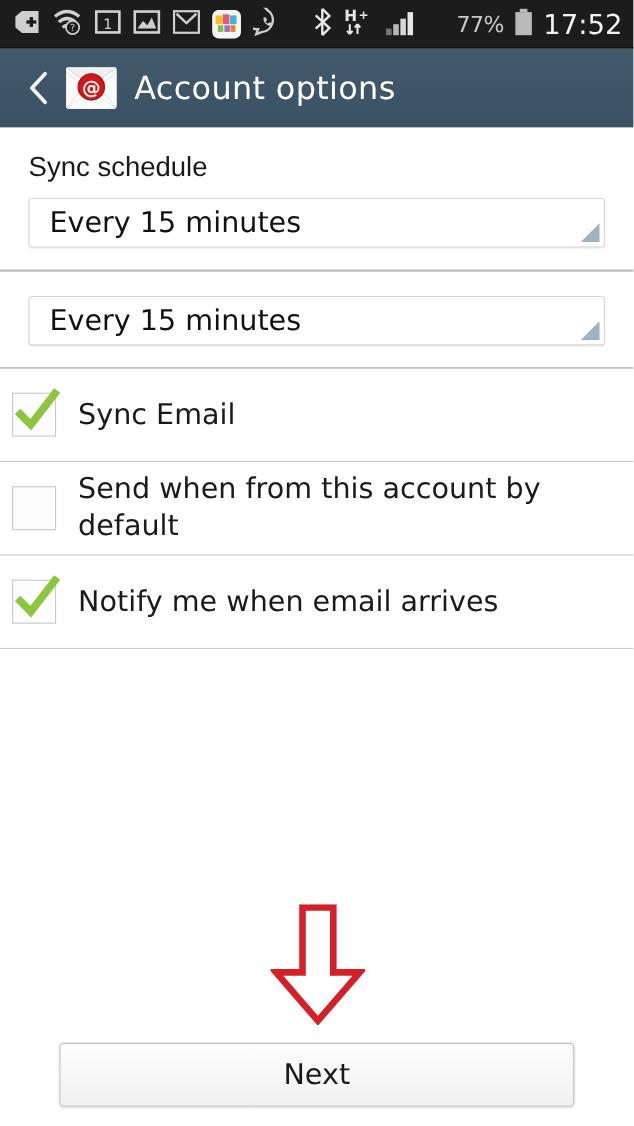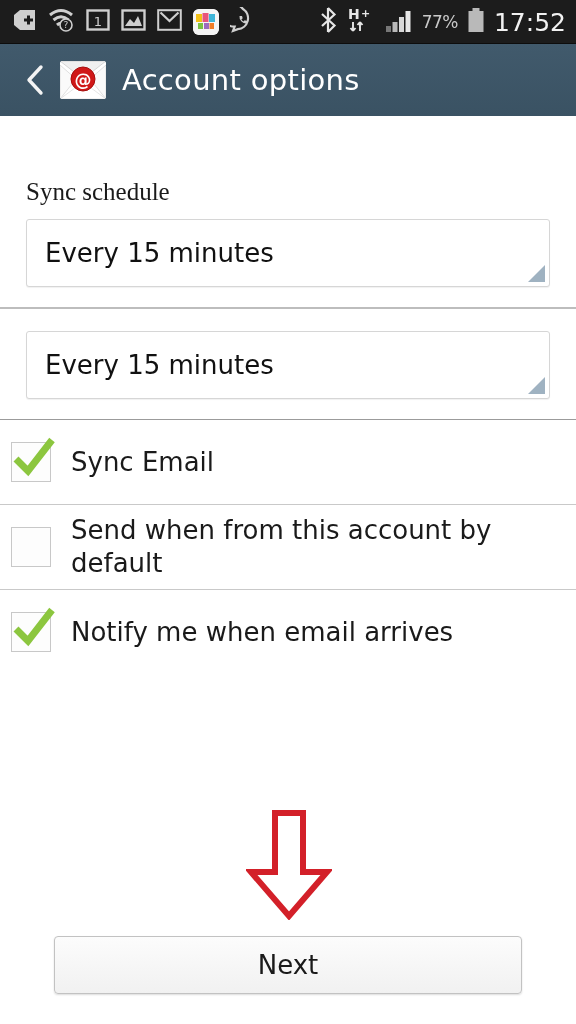--- a/index.html
+++ b/index.html
@@ -47,23 +47,24 @@
     height: 26px;
     border-radius: 6px;
     background: #f2f2f2;
     display: flex;
     align-items: center;
     justify-content: center;
     overflow: hidden;
   }
   .pct {
     color: #c9c9c9;
-    font-size: 17px;
+    font-size: 20px;
     font-family: "DejaVu Sans", sans-serif;
     letter-spacing: -0.5px;
+    margin-left: 28px;
   }
   .clock {
     color: #f2f2f2;
     font-size: 25px;
     letter-spacing: 0px;
     font-family: "DejaVu Sans", sans-serif;
   }
 
   
   .header {
@@ -123,27 +124,26 @@
     width: 100%;
   }
 
   .field-block {
     padding: 22px 26px 20px 26px;
     box-sizing: border-box;
   }
   .field-label {
     font-size: 25px;
     color: #1a1a1a;
-    font-family: Liberation Serif, serif;
+    font-family: Liberation Sans, sans-serif;
     margin-bottom: 13px;
-    margin-top: 40px;
   }
   .spinner {
     position: relative;
-    height: 68px;
+    height: 45px;
     background: #ffffff;
     border: 1px solid #d6d6d6;
     border-radius: 3px;
     box-shadow: 0 1px 1px rgba(0,0,0,0.06);
     display: flex;
     align-items: center;
     padding: 0 18px;
     box-sizing: border-box;
     cursor: pointer;
   }
@@ -193,21 +193,21 @@
     line-height: 1.26;
     font-family: "DejaVu Sans", sans-serif;
     padding-right: 14px;
   }
 
   
   .bottom-area {
     position: absolute;
     left: 0;
     right: 0;
-    bottom: 12px;
+    bottom: 0;
     height: 340px;
     background: #ffffff;
   }
   .arrow-anno {
     position: absolute;
     left: 246px;
     bottom: 92px;
     width: 86px;
     height: 110px;
     pointer-events: none;

